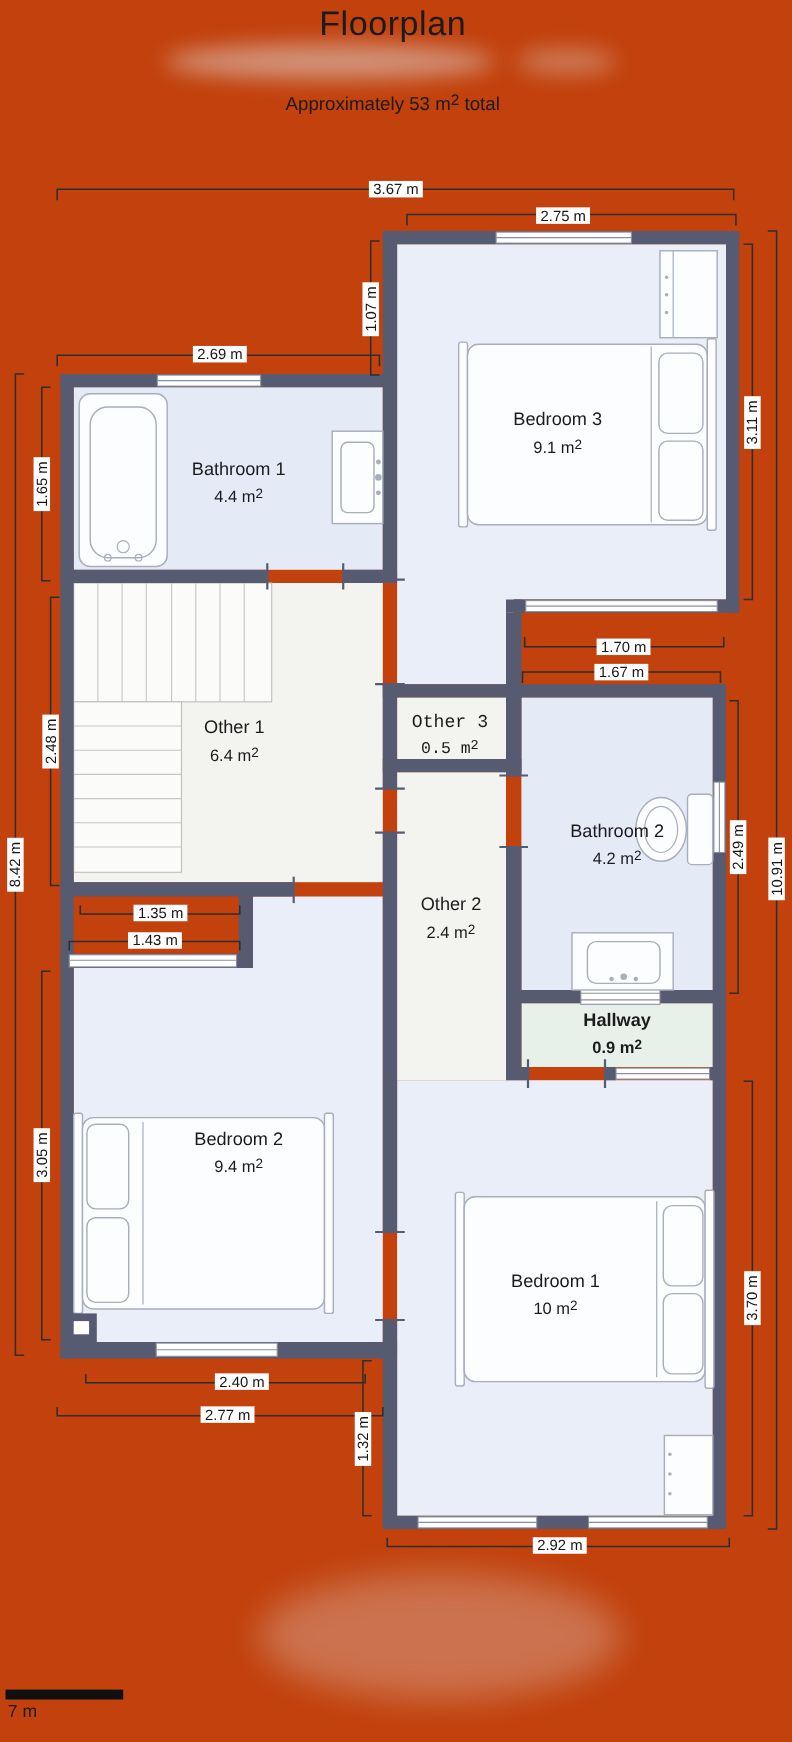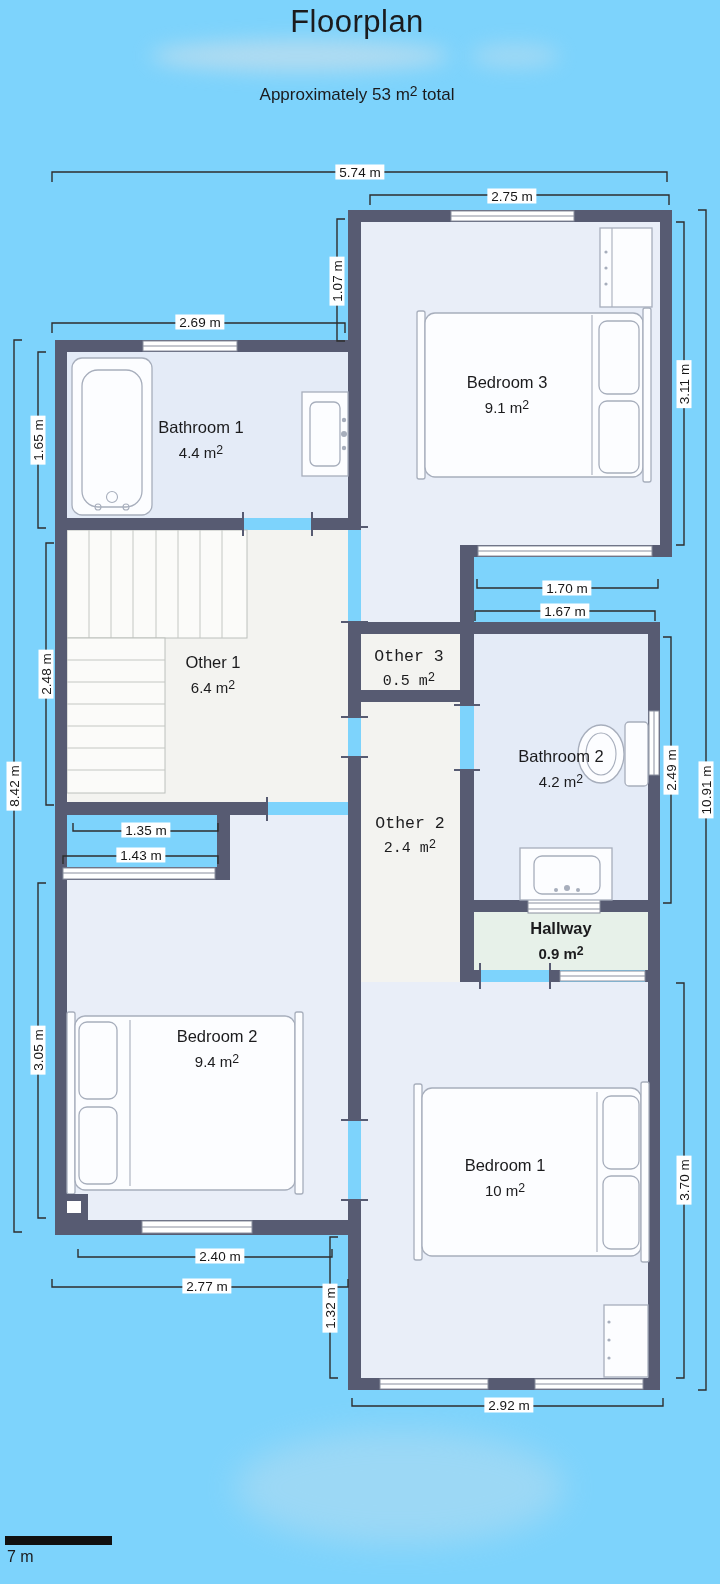--- a/index.html
+++ b/index.html
@@ -1,16 +1,16 @@
 <!DOCTYPE html>
 <html style="--wall: #575b72; --bedroom_fill: #e9eef8; --bathroom_fill: #e4ebf7; --other_fill: #f3f3f0; --hallway_fill: #e7f1e9;"><head>
 <meta charset="utf-8">
 <style>
   html,body{margin:0;padding:0;background:#fff;}
-  .canvas{position:relative;width:720px;height:1584px;background:#7dd3fc;overflow:hidden;
+  .canvas{position:relative;width:720px;height:1584px;background:#c2410c;overflow:hidden;
           font-family:"Liberation Sans",sans-serif;color:#1b1b1d;}
   svg{position:absolute;left:0;top:0;}
   .wall{fill:var(--wall);}
   .fbed{fill:var(--bedroom_fill);}
   .fbath{fill:var(--bathroom_fill);}
   .foth{fill:var(--other_fill);}
   .fhall{fill:var(--hallway_fill);}
   .win{fill:#ffffff;stroke:#8a8f9e;stroke-width:1;}
   .winline{stroke:#8a8f9e;stroke-width:1;}
   .dimline{stroke:#2e2e2e;stroke-width:1.4;fill:none;}
@@ -222,54 +222,54 @@
     <rect x="5" y="1536" width="107" height="9" fill="#101010"></rect>
   </svg>
 
   <div class="title">Floorplan</div>
   <div class="subtitle">Approximately 53 m<sup>2</sup> total</div>
 
   <div class="room-label" style="left:507px;top:394px;">
     <span class="room-name">Bedroom 3</span>
     <span class="room-area">9.1 m<sup>2</sup></span>
   </div>
-  <div class="room-label" style="left:201px;top:439px;text-align:center;">
+  <div class="room-label" style="left:217px;top:439px;text-align:center;">
     <span class="room-name">Bathroom 1</span>
     <span class="room-area">4.4 m<sup>2</sup></span>
   </div>
   <div class="room-label" style="left:213px;top:674px;">
     <span class="room-name">Other 1</span>
     <span class="room-area">6.4 m<sup>2</sup></span>
   </div>
   <div class="room-label" style="left:409px;top:668px;font-family:Liberation Mono, monospace;">
     <span class="room-name">Other 3</span>
     <span class="room-area">0.5 m<sup>2</sup></span>
   </div>
   <div class="room-label" style="left:561px;top:768px;">
     <span class="room-name">Bathroom 2</span>
     <span class="room-area">4.2 m<sup>2</sup></span>
   </div>
-  <div class="room-label" style="left:410px;top:835px;font-family:Liberation Mono, monospace;">
+  <div class="room-label" style="left:410px;top:835px;">
     <span class="room-name">Other 2</span>
     <span class="room-area">2.4 m<sup>2</sup></span>
   </div>
   <div class="room-label" style="left:561px;top:940px;font-weight:bold;">
     <span class="room-name">Hallway</span>
     <span class="room-area">0.9 m<sup>2</sup></span>
   </div>
   <div class="room-label" style="left:217px;top:1048px;">
     <span class="room-name">Bedroom 2</span>
     <span class="room-area">9.4 m<sup>2</sup></span>
   </div>
   <div class="room-label" style="left:505px;top:1177px;">
     <span class="room-name">Bedroom 1</span>
     <span class="room-area">10 m<sup>2</sup></span>
   </div>
 
-  <div class="dim" style="left:360px;top:172px;">5.74 m</div>
+  <div class="dim" style="left:360px;top:172px;">3.67 m</div>
   <div class="dim" style="left:512px;top:196px;">2.75 m</div>
   <div class="dim" style="left:200px;top:322px;">2.69 m</div>
   <div class="dim v" style="left:337px;top:281px;">1.07 m</div>
   <div class="dim v" style="left:684px;top:384px;">3.11 m</div>
   <div class="dim v" style="left:38px;top:440px;">1.65 m</div>
   <div class="dim v" style="left:46px;top:674px;">2.48 m</div>
   <div class="dim v" style="left:14px;top:786px;">8.42 m</div>
   <div class="dim" style="left:567px;top:588px;">1.70 m</div>
   <div class="dim" style="left:565px;top:611px;">1.67 m</div>
   <div class="dim v" style="left:671px;top:770px;">2.49 m</div>

